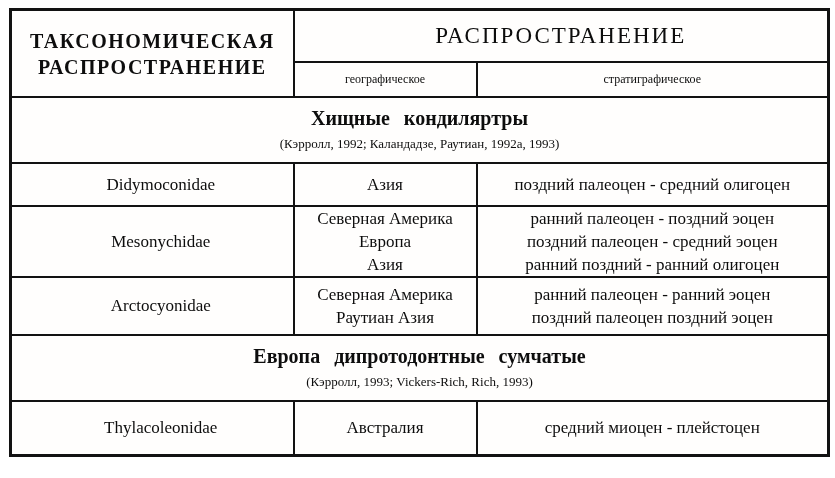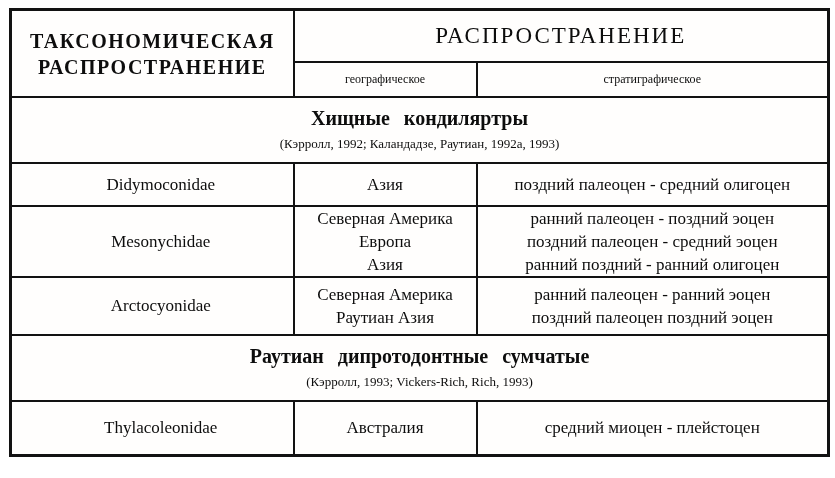--- a/index.html
+++ b/index.html
@@ -125,21 +125,21 @@
         <div>Раутиан Азия</div>
       </td>
       <td class="strat-cell">
         <div>ранний палеоцен - ранний эоцен</div>
         <div>поздний палеоцен поздний эоцен</div>
       </td>
     </tr>
 
     <tr>
       <td colspan="3" class="section-cell">
-        <div class="section-title">Раутиан дипротодонтные сумчатые</div>
+        <div class="section-title">Европа дипротодонтные сумчатые</div>
         <div class="section-citation">(Кэрролл, 1993; Vickers-Rich, Rich, 1993)</div>
       </td>
     </tr>
 
     <tr class="row-last">
       <td class="taxon-cell">Thylacoleonidae</td>
       <td class="geo-cell">
         <div>Австралия</div>
       </td>
       <td class="strat-cell">

